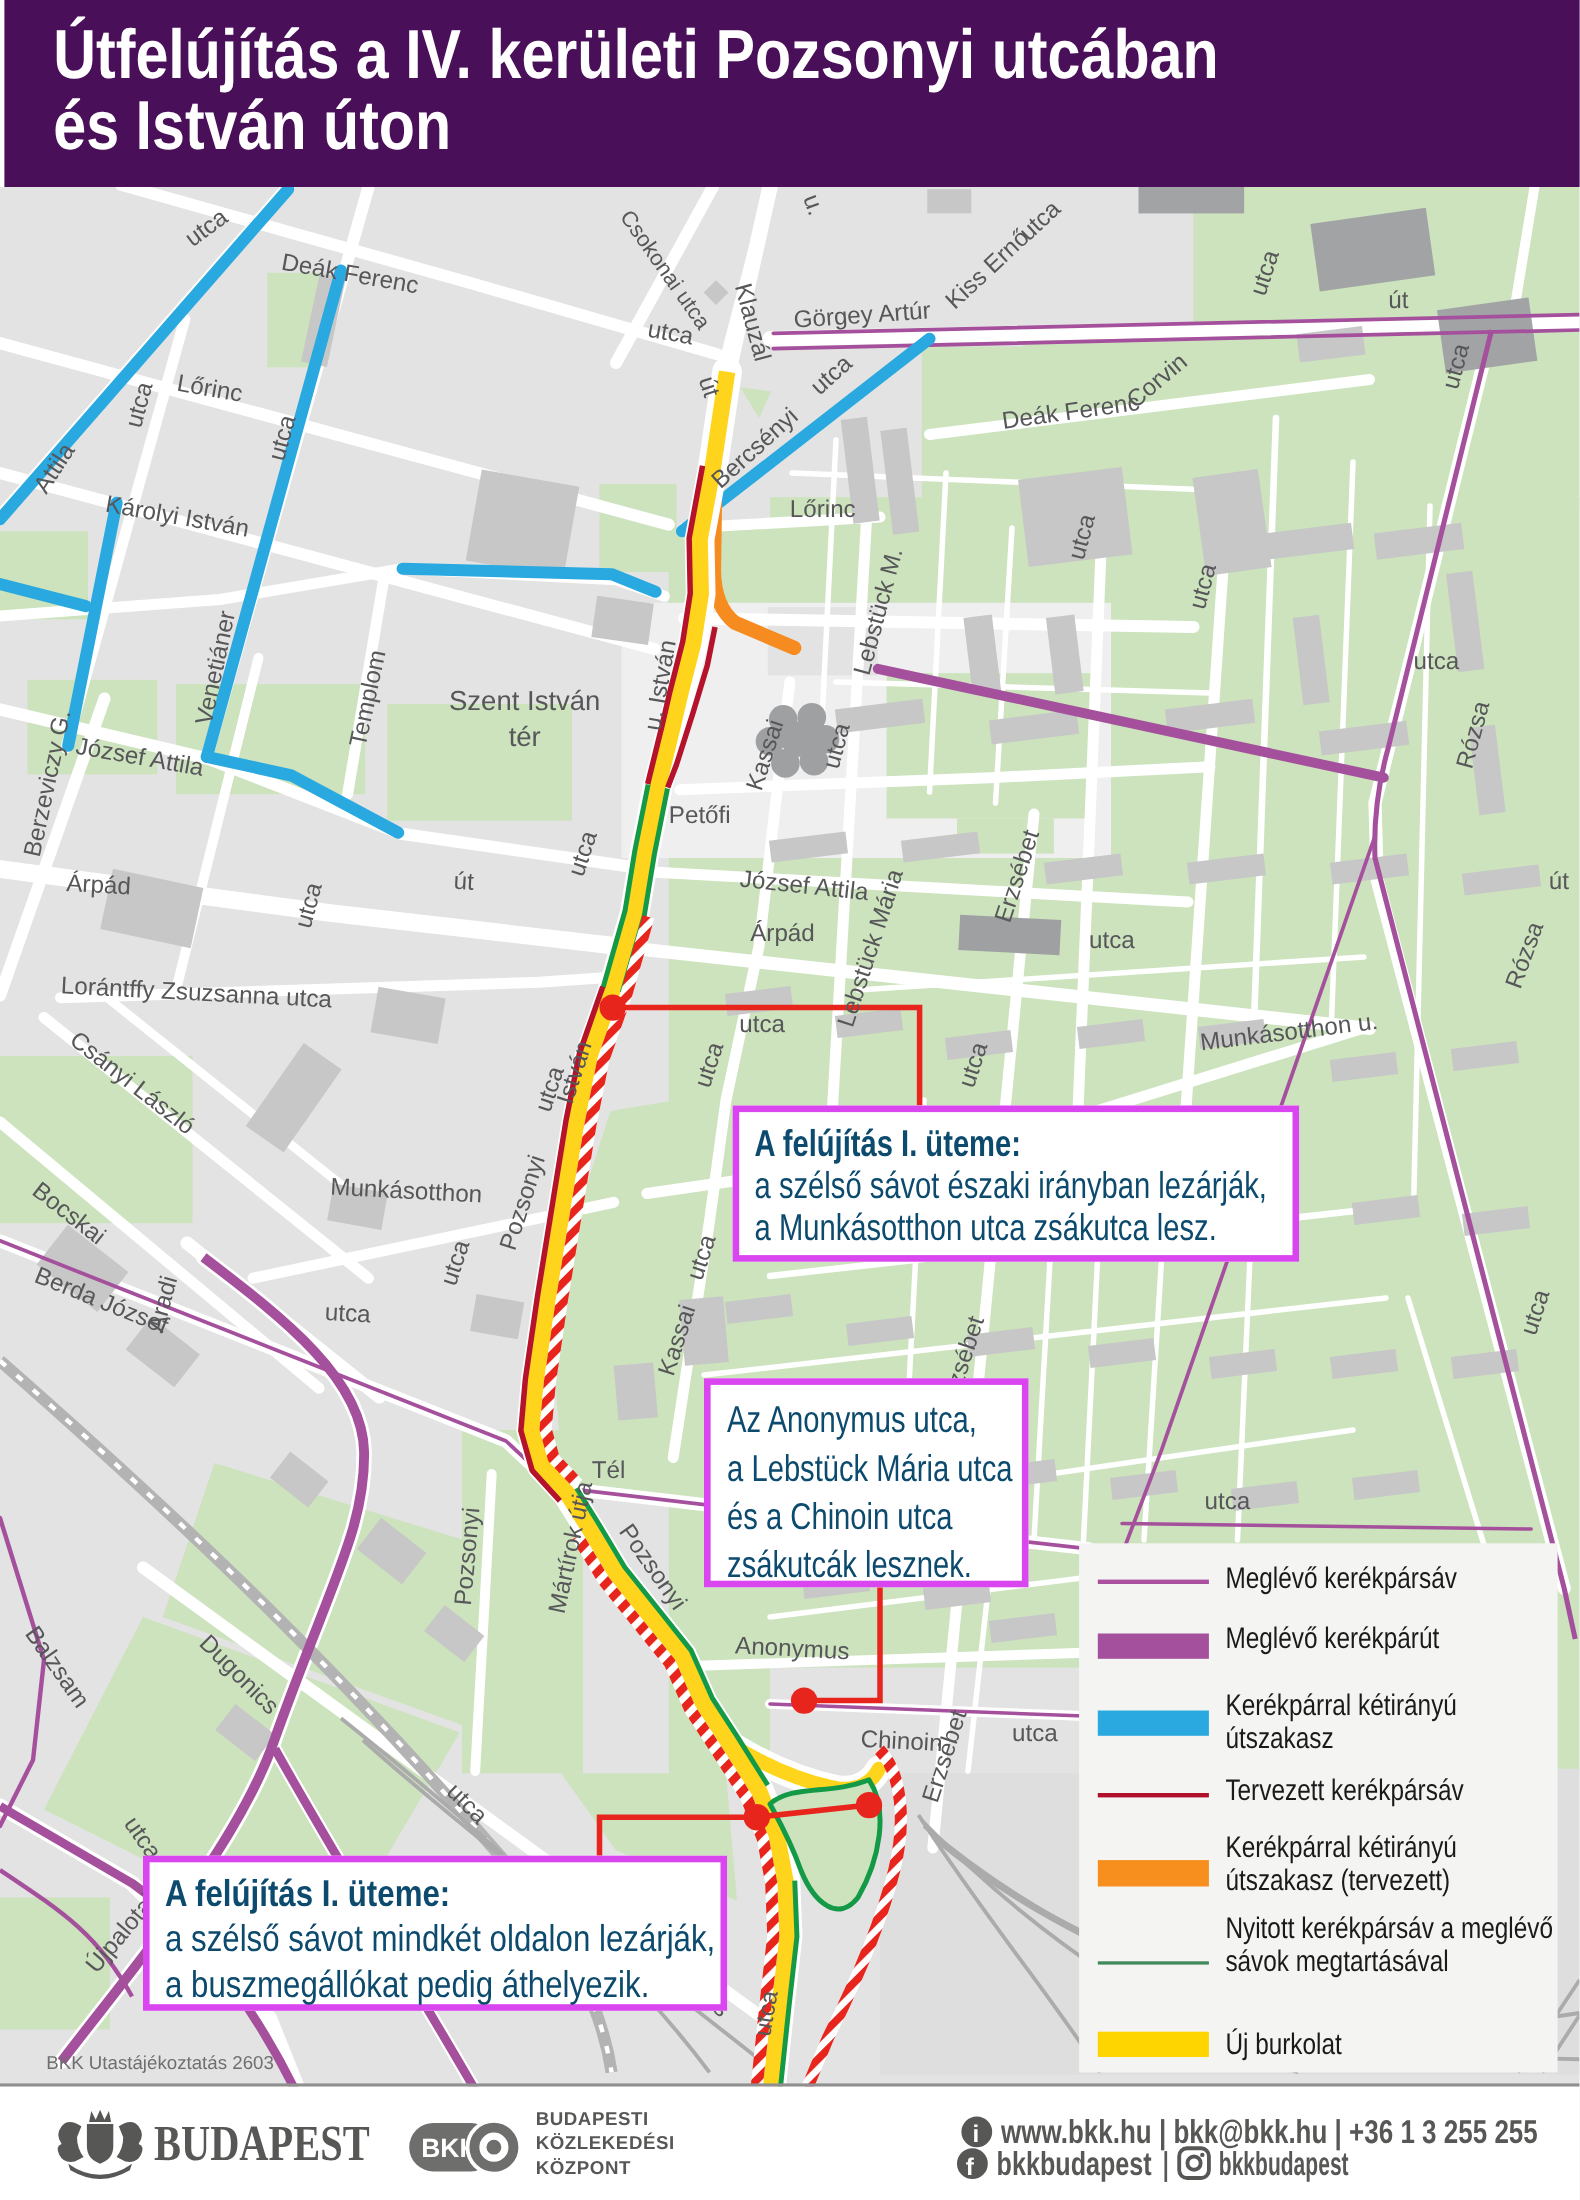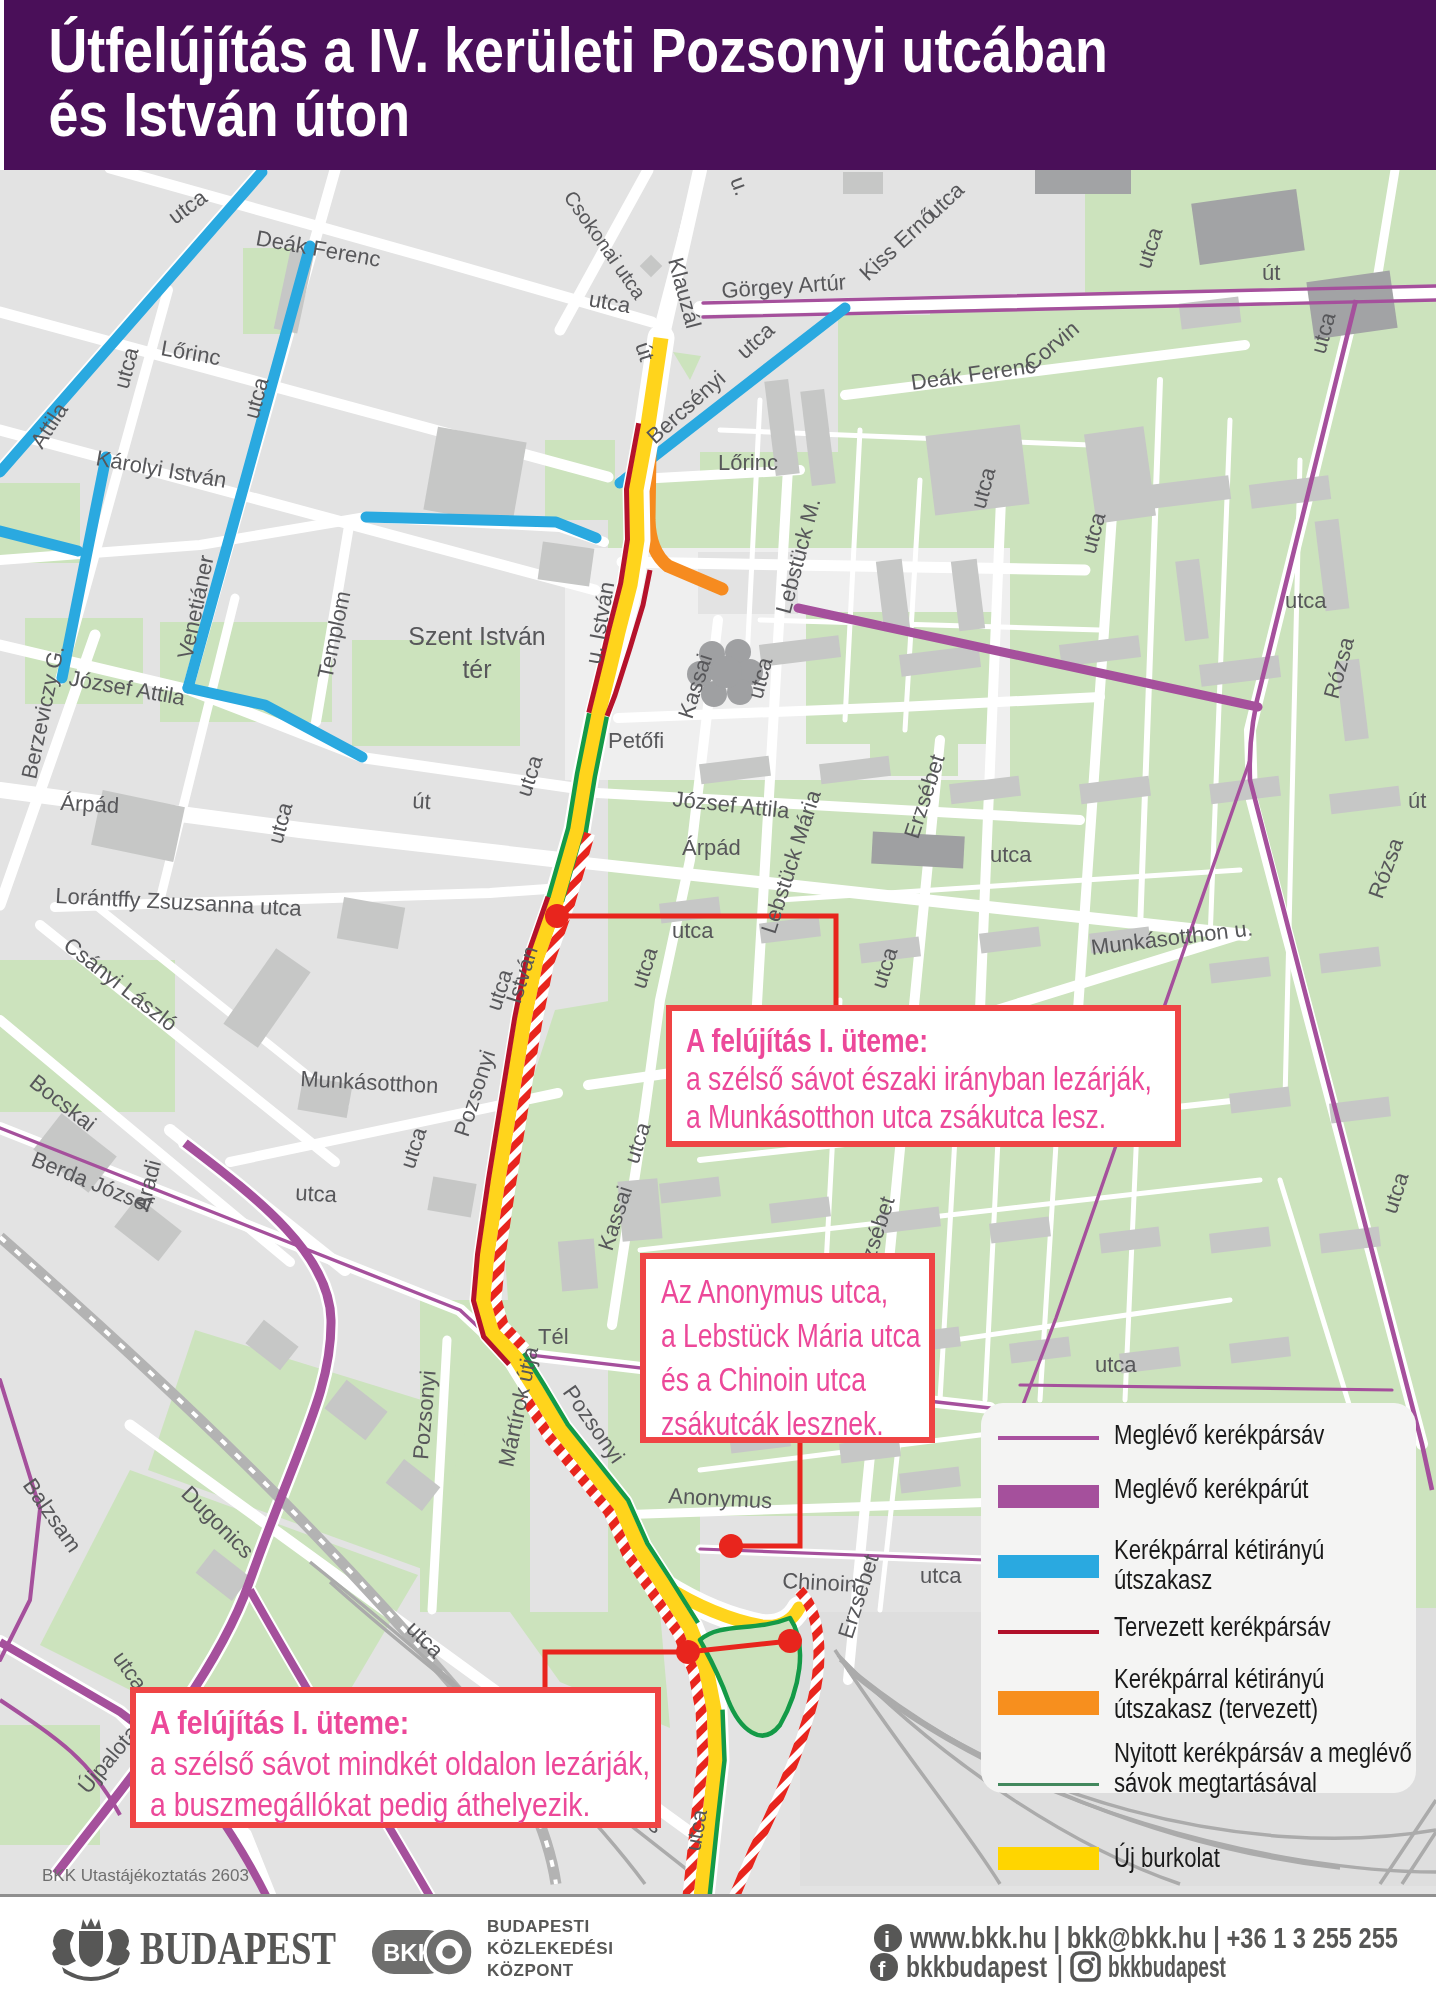--- a/index.html
+++ b/index.html
@@ -2,25 +2,25 @@
 <html><head>
 <meta charset="utf-8">
 <style>
   html,body{margin:0;padding:0;}
   body{width:1436px;height:2000px;position:relative;overflow:hidden;background:#fff;
        font-family:"Liberation Sans",sans-serif;}
   .header{position:absolute;left:4px;top:0;width:1436px;height:170px;background:#4a0f59;color:#fff;}
   .header h1{margin:0;padding:18px 0 0 52px;font-size:63px;line-height:64px;font-weight:bold;
              transform:scaleX(0.854);transform-origin:0 0;white-space:nowrap;}
   .map{position:absolute;left:0;top:170px;}
-  .callout{position:absolute;background:#fff;border:6px solid #ef4444;color:#ec4899;
+  .callout{position:absolute;background:#fff;border:6px solid #d946ef;color:#0c4a6e;
            box-sizing:border-box;}
   .callout .ct{font-size:34px;transform:scaleX(0.78);transform-origin:0 0;white-space:nowrap;}
   .callout b{display:block;}
-  .legend{position:absolute;left:981px;top:1403px;width:435px;height:390px;background:#f4f4f3;border-radius:22px;}
+  .legend{position:absolute;left:981px;top:1403px;width:435px;height:481px;background:#f4f4f3;}
   .lsw{position:absolute;left:17px;}
   .ltx{position:absolute;left:133px;color:#1a1a1a;font-size:27px;line-height:30px;white-space:nowrap;
        transform:scaleX(0.82);transform-origin:0 0;}
   .footer{position:absolute;left:0;top:1897px;width:1436px;height:103px;background:#fff;color:#1d4ed8;text-align:right;}
   .mapline{position:absolute;left:0;top:1894px;width:1436px;height:3px;background:#8f8f8f;}
 </style>
 </head>
 <body>
 <div class="header">
     <h1>Útfelújítás a IV. kerületi Pozsonyi utcában<br>és István úton</h1>

